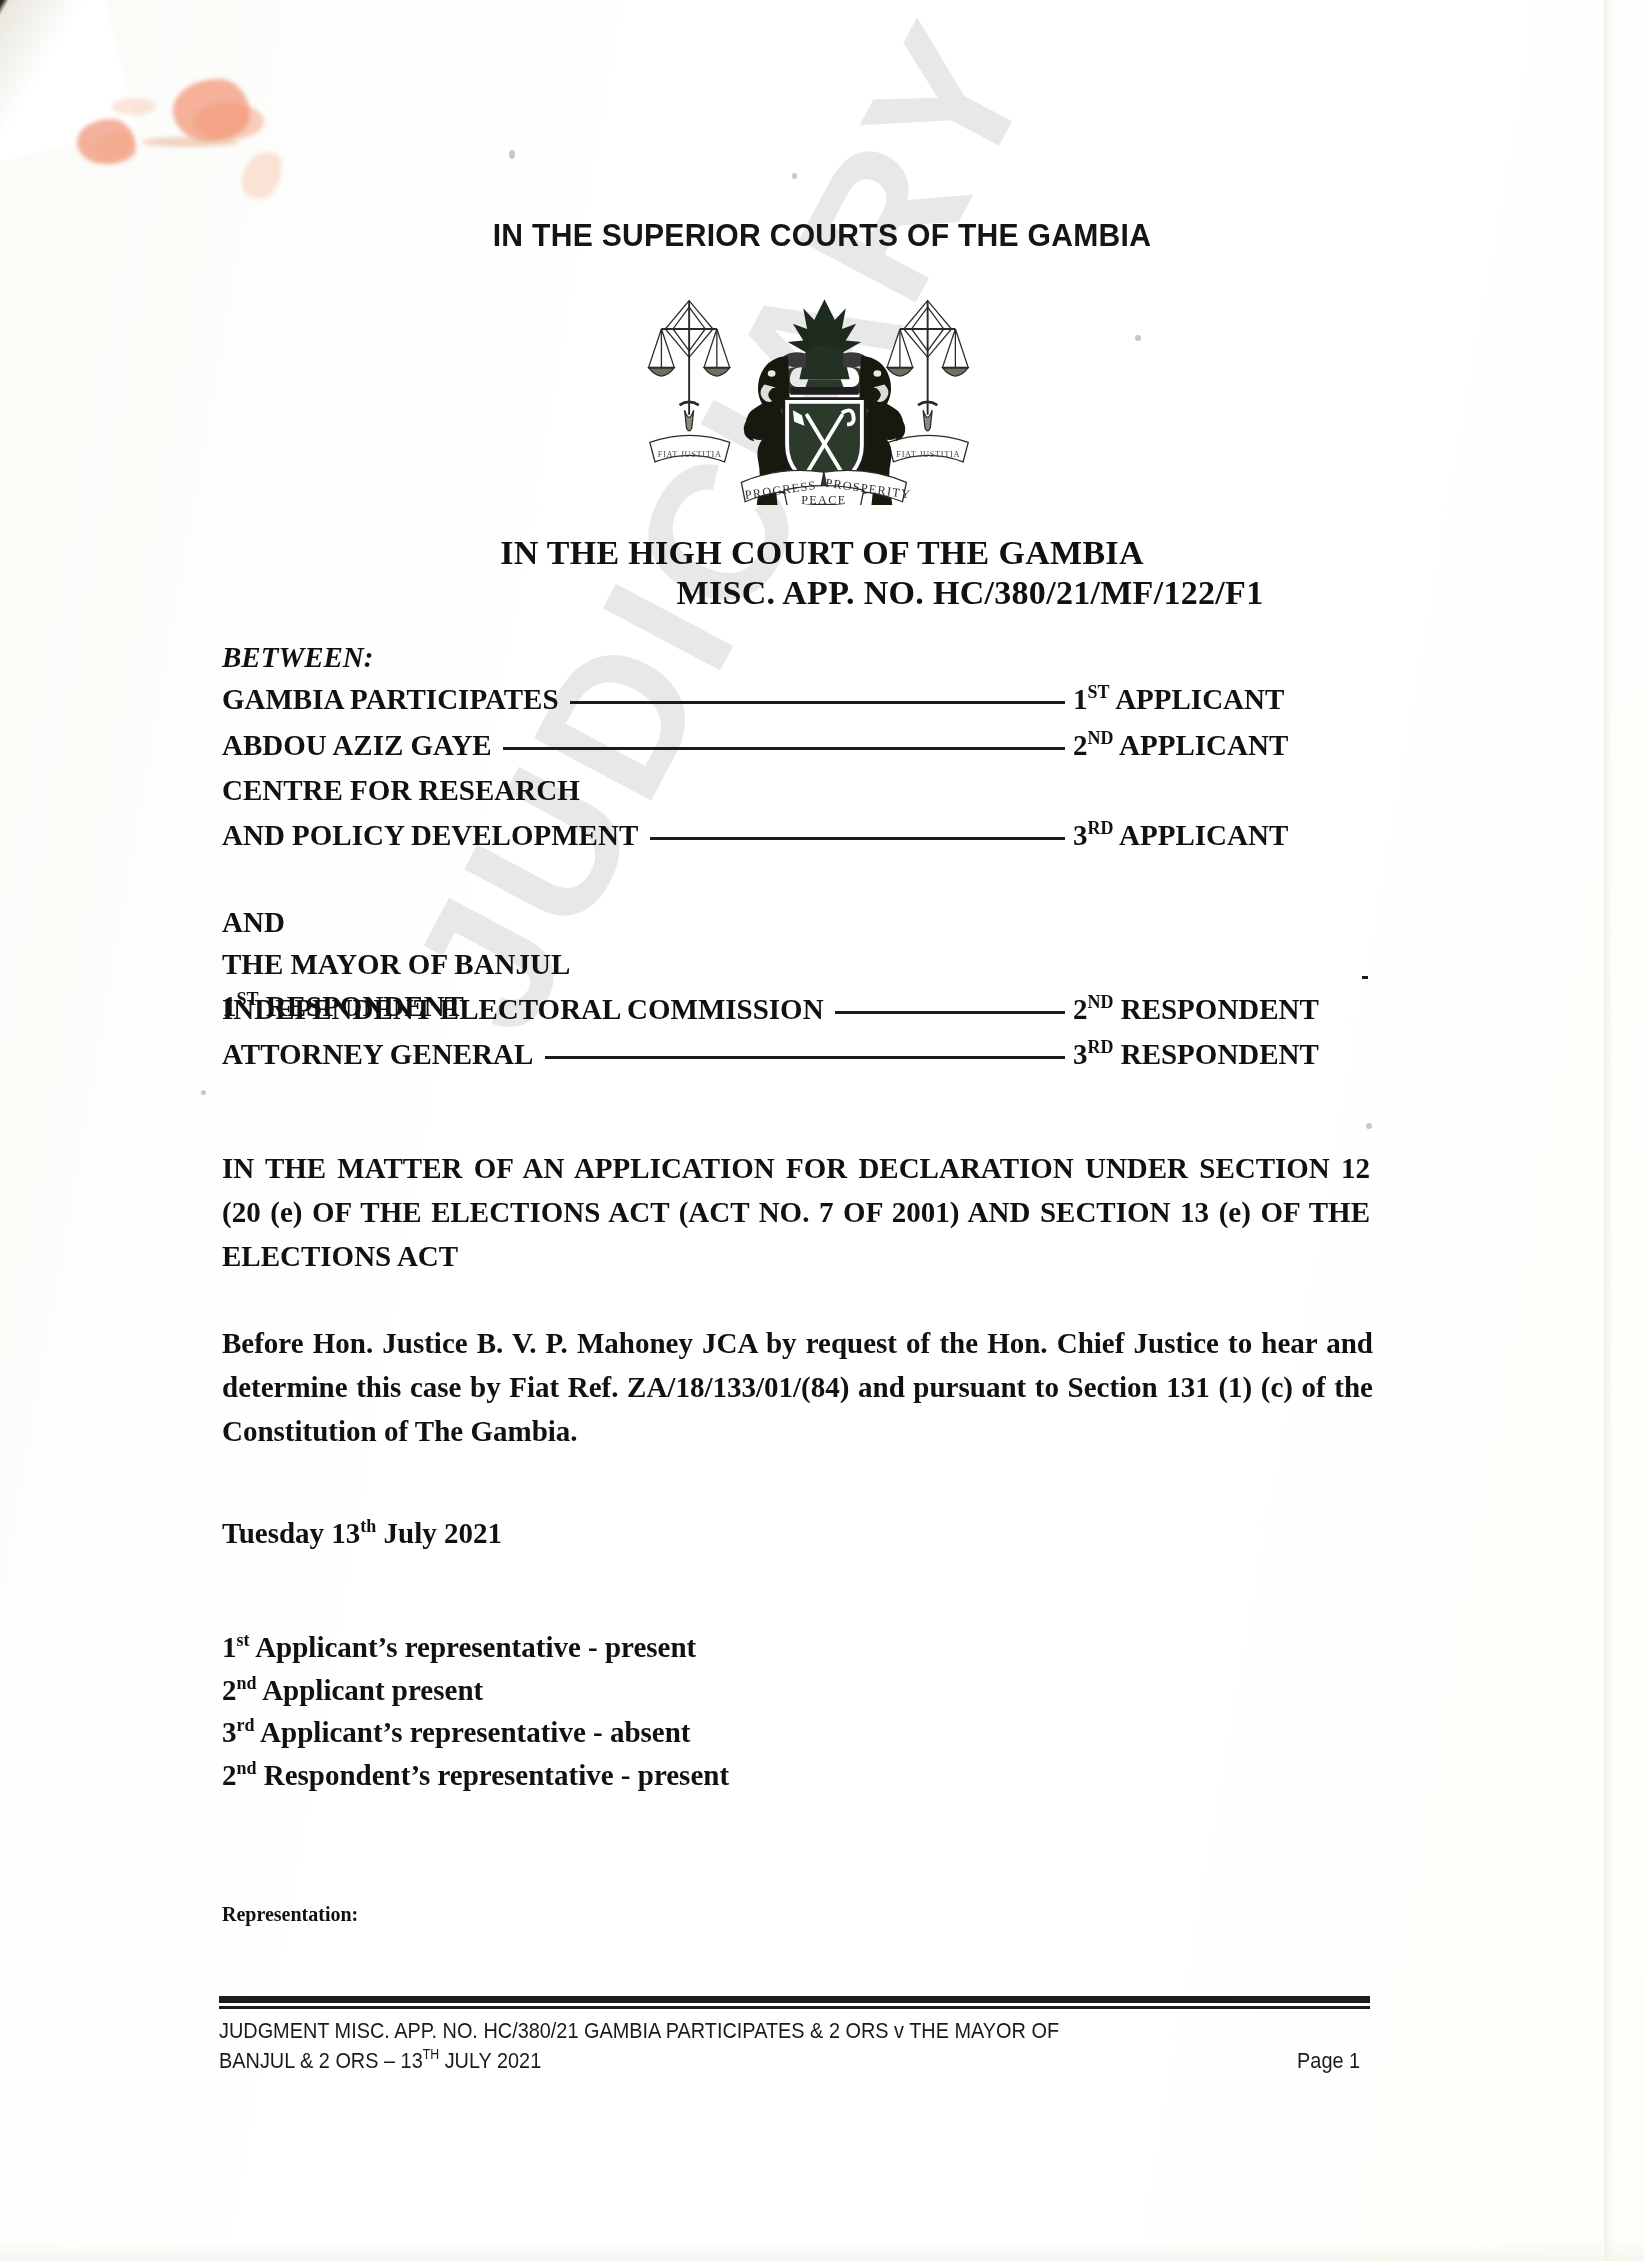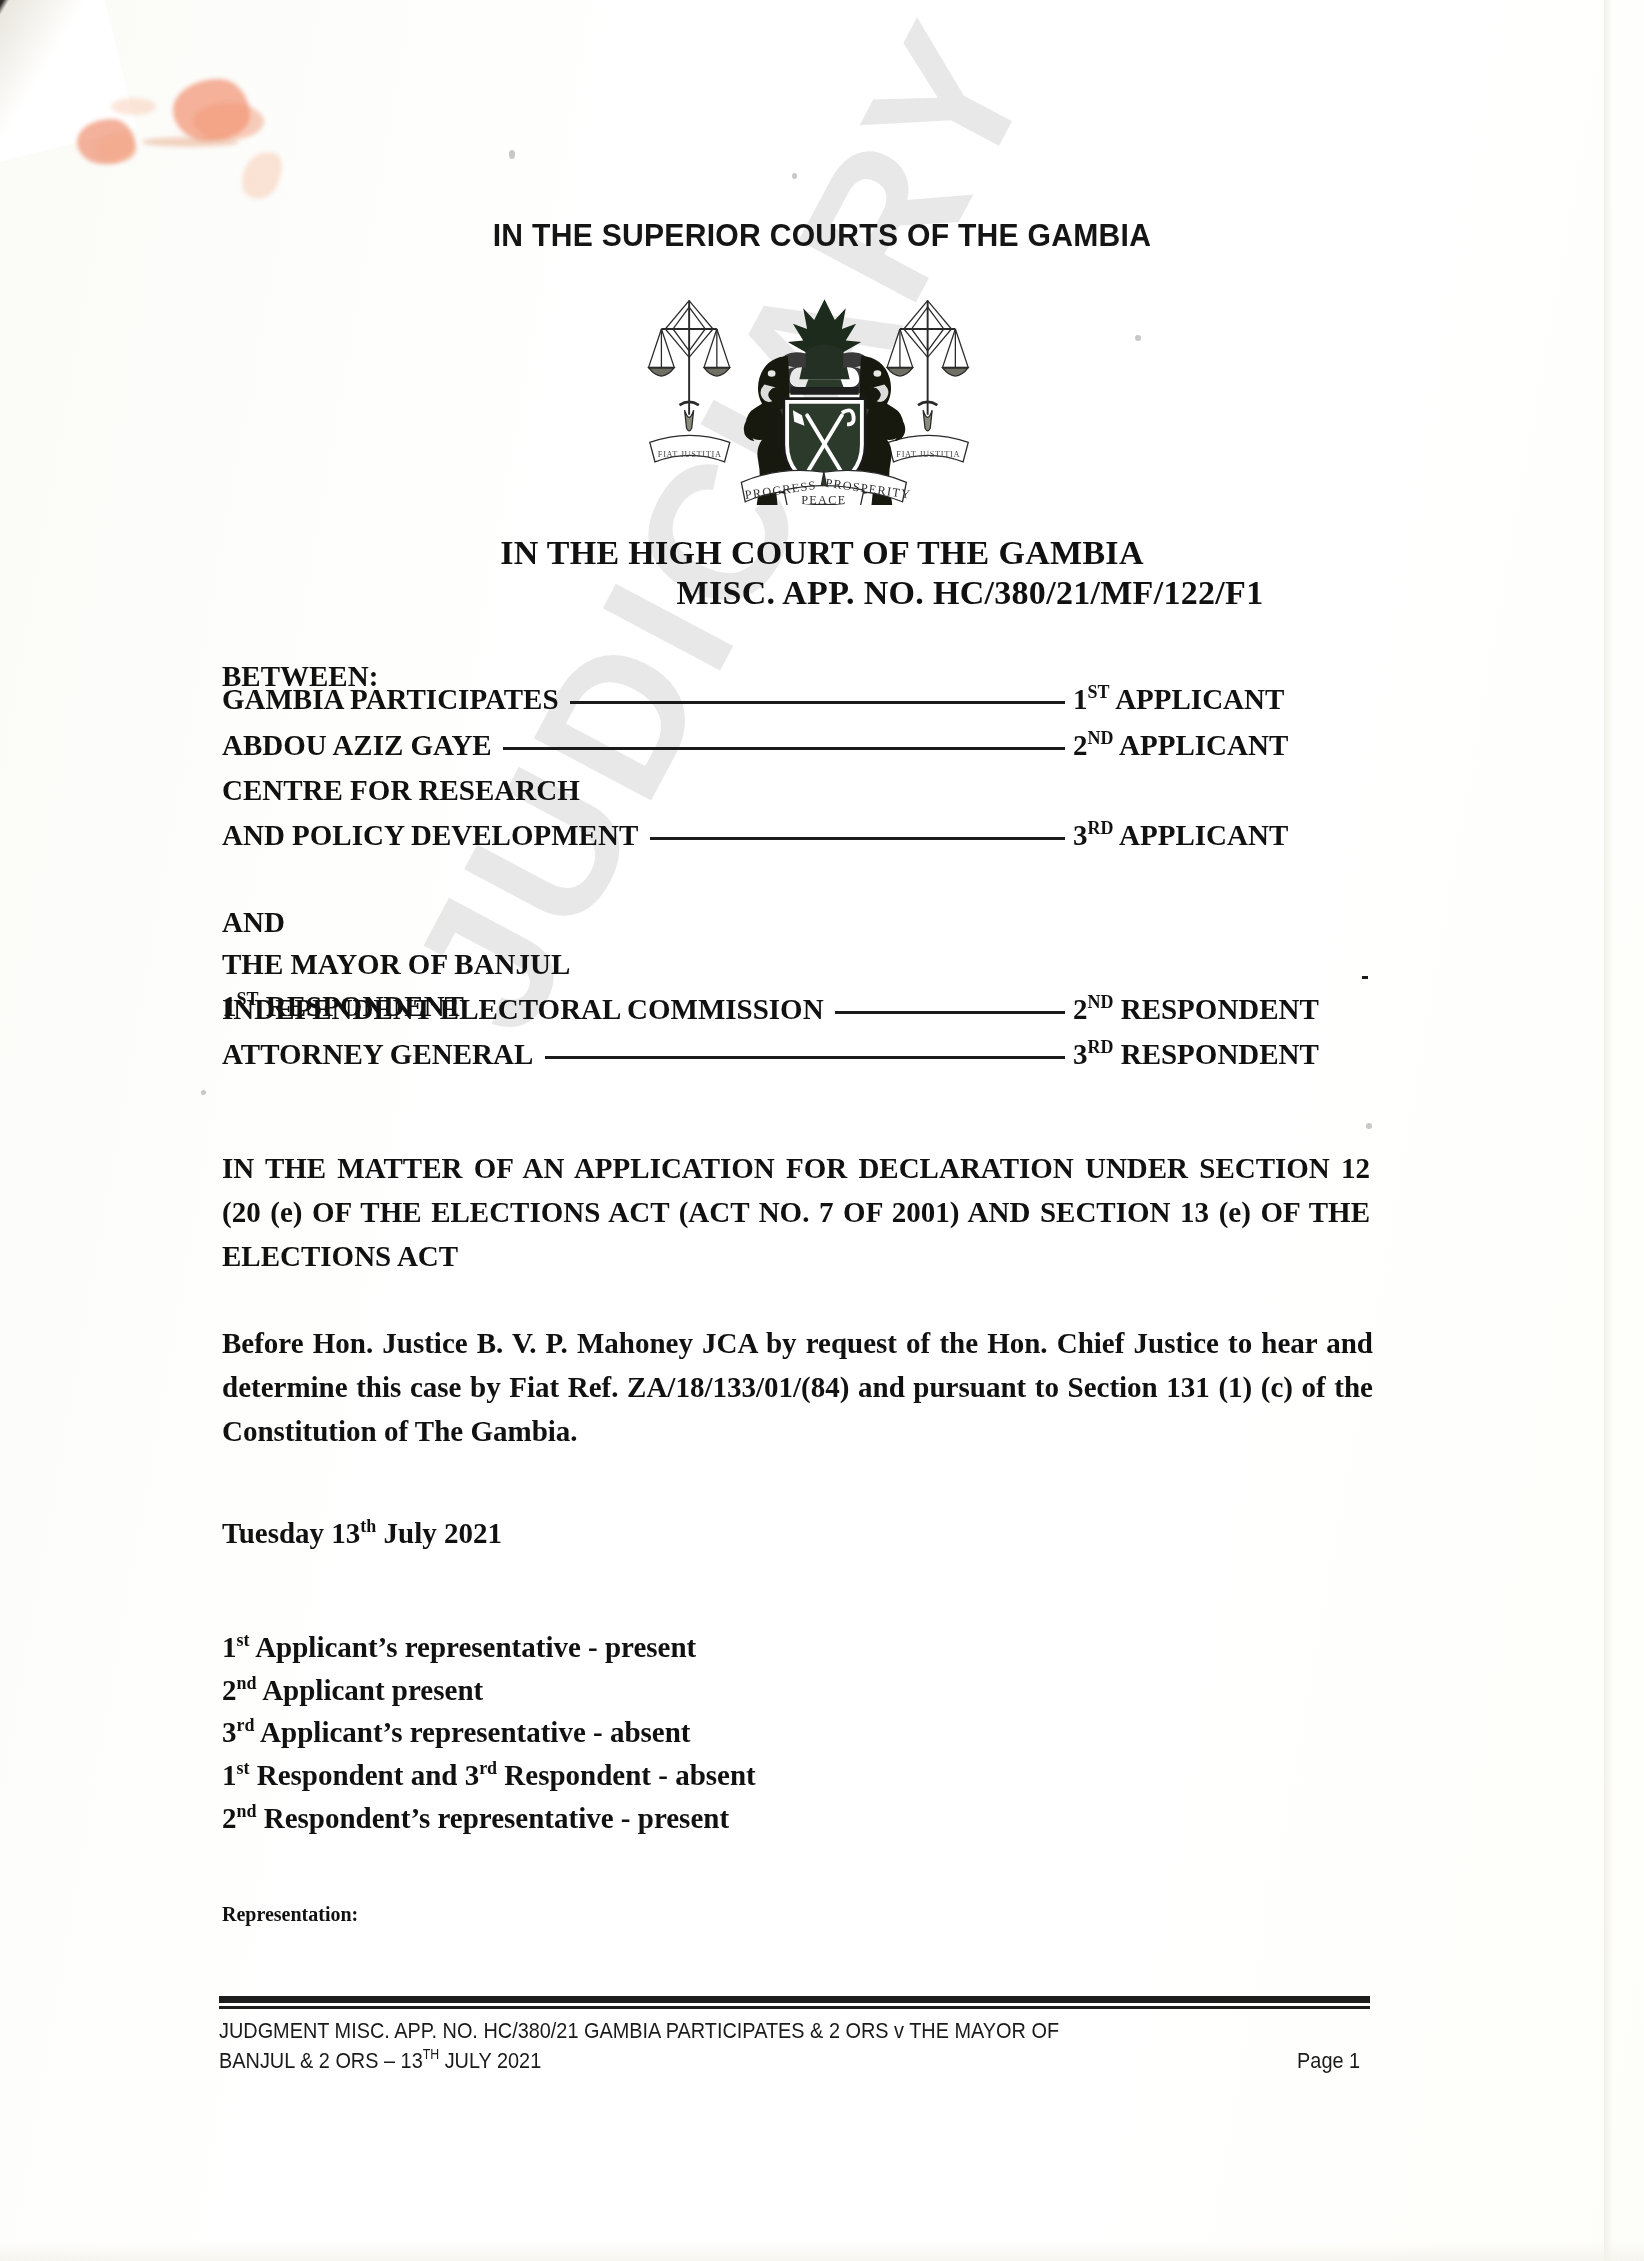--- a/index.html
+++ b/index.html
@@ -142,21 +142,21 @@
 
   .block {
     position: absolute;
     left: 222px;
     width: 1148px;
     font-weight: 700;
     font-size: 29px;
     line-height: 1.0;
   }
 
-  .lbl-between { top: 662px; }
+  .lbl-between { top: 643px; font-style: italic; }
   .lbl-and     { top: 908px; }
 
   
   .party-row {
     position: absolute;
     left: 222px;
     width: 1154px;
     display: flex;
     align-items: baseline;
     font-weight: 700;
@@ -469,21 +469,20 @@
     <div class="hearing-date">
       <span>Tuesday</span>
       <span>13</span><sup class="ord">th</sup>
       <span>July 2021</span>
     </div>
 
     <div class="attendance">
       <div class="att-line"><span>1</span><sup class="ord">st</sup><span> Applicant’s representative - present</span></div>
       <div class="att-line"><span>2</span><sup class="ord">nd</sup><span> Applicant present</span></div>
       <div class="att-line"><span>3</span><sup class="ord">rd</sup><span> Applicant’s representative - absent</span></div>
-      <div class="att-line"><span>1</span><sup class="ord">st</sup><span id="att4"> Respondent and 3<sup class="ord">rd</sup> Respondent - absent</span></div>
       <div class="att-line"><span>2</span><sup class="ord">nd</sup><span> Respondent’s representative - present</span></div>
     </div>
 
     <div class="representation">Representation:</div>
 
     <div class="footer">
       <div class="footer-rule-thick"></div>
       <div class="footer-rule-thin"></div>
       <div class="footer-text">
         <div>JUDGMENT MISC. APP. NO. HC/380/21 GAMBIA PARTICIPATES &amp; 2 ORS v THE MAYOR OF</div>

